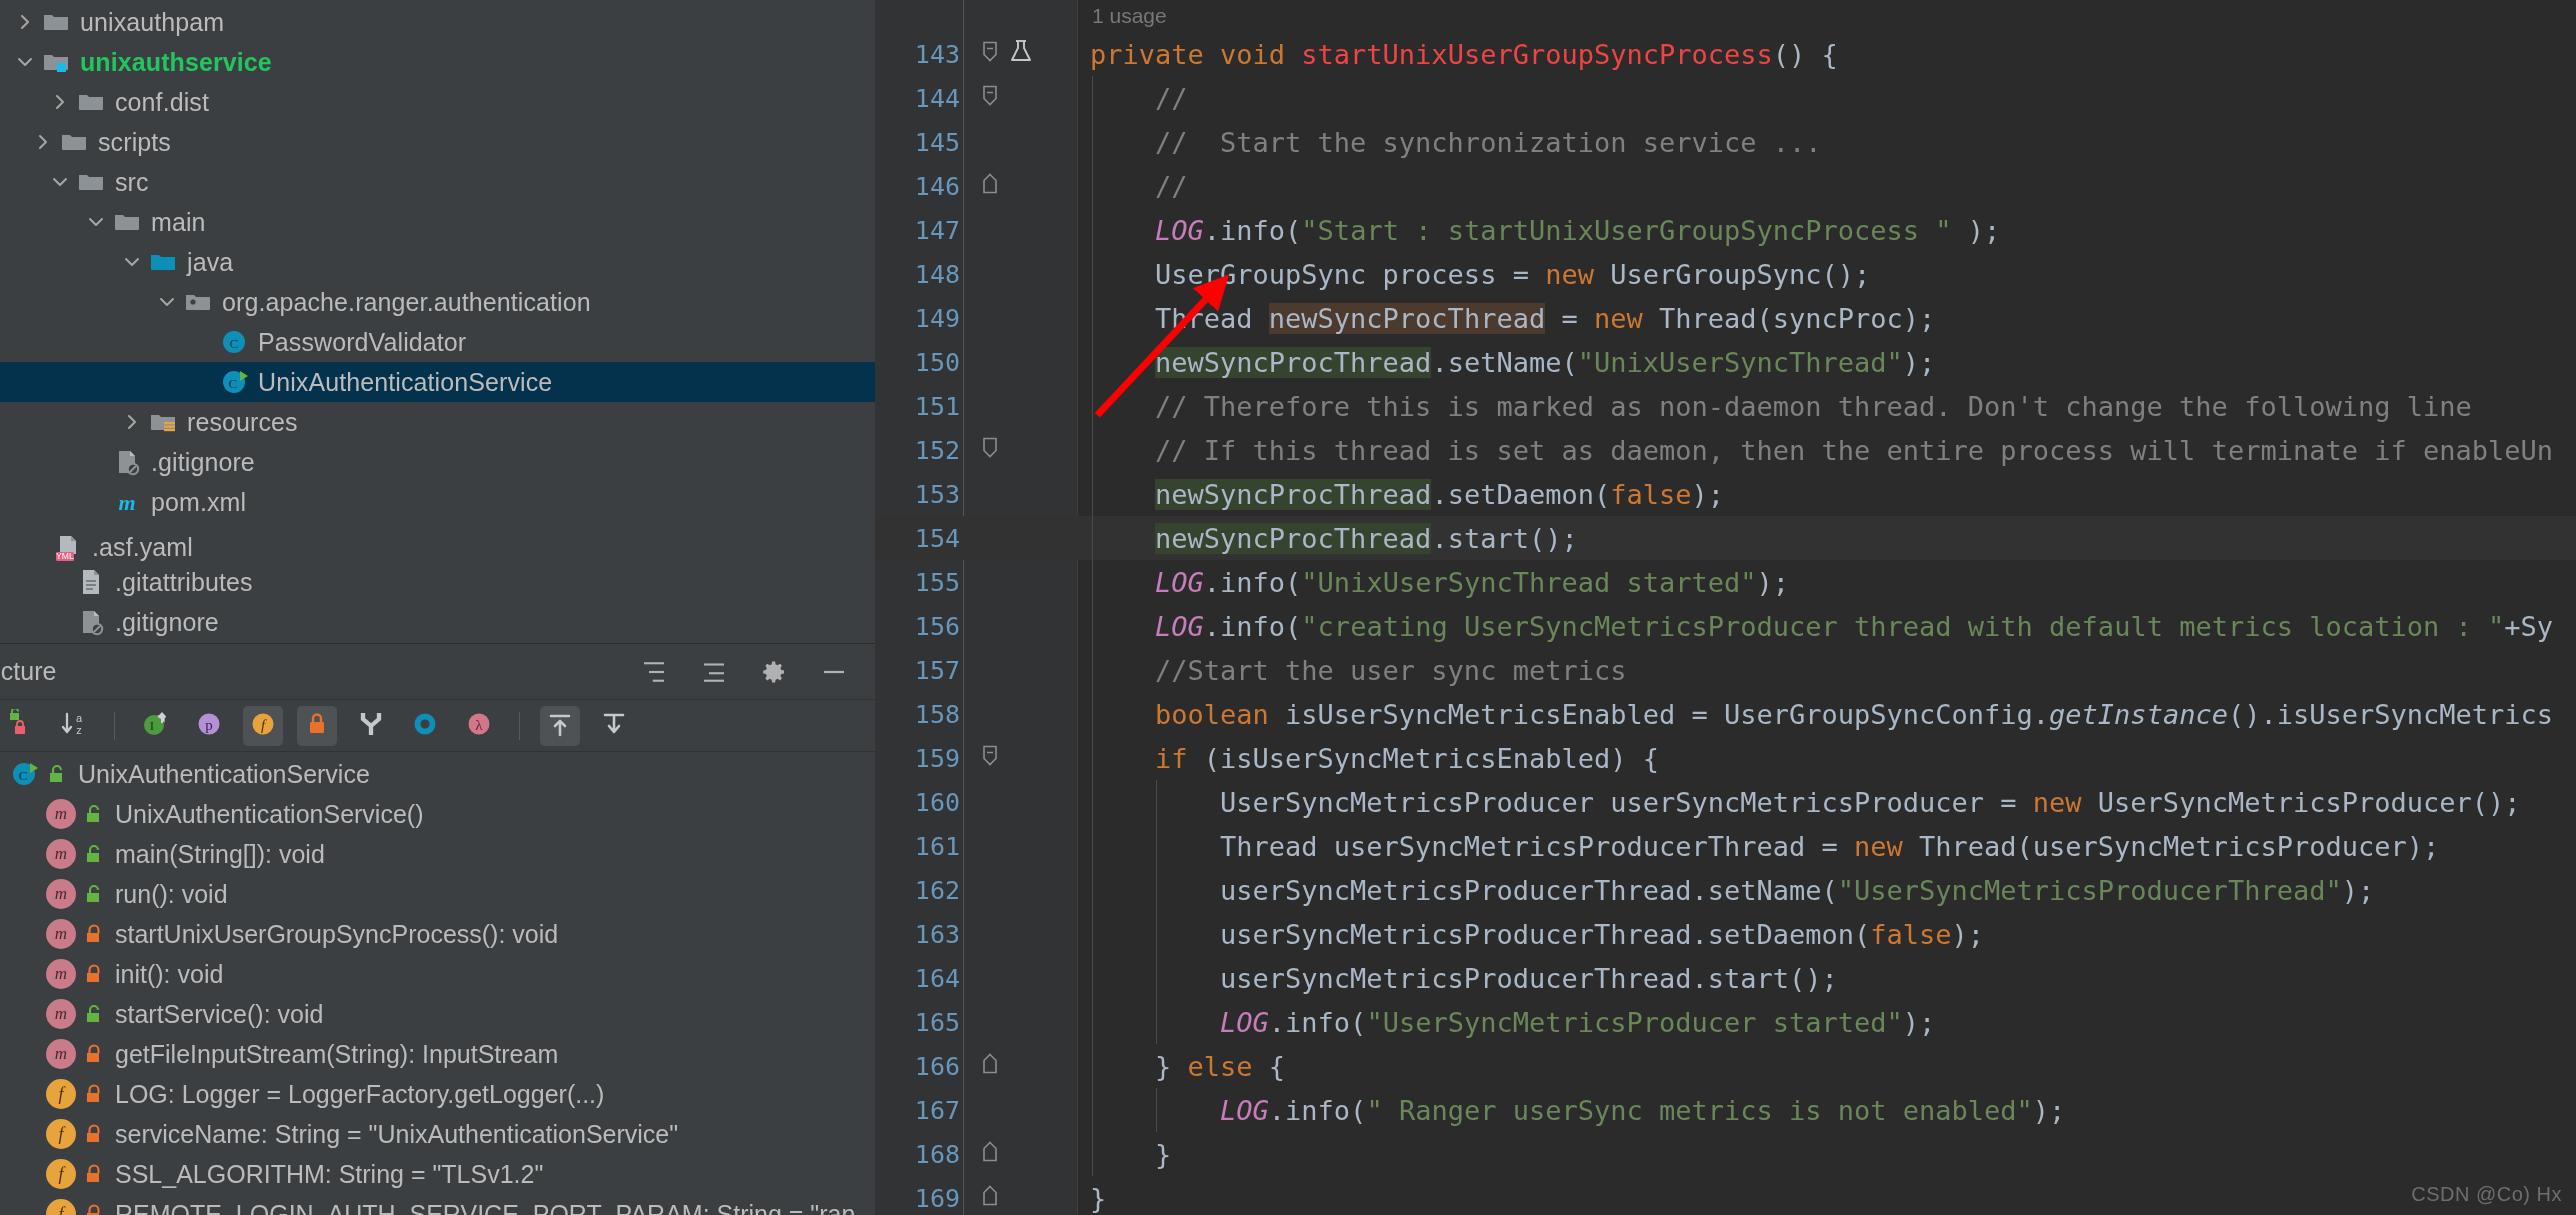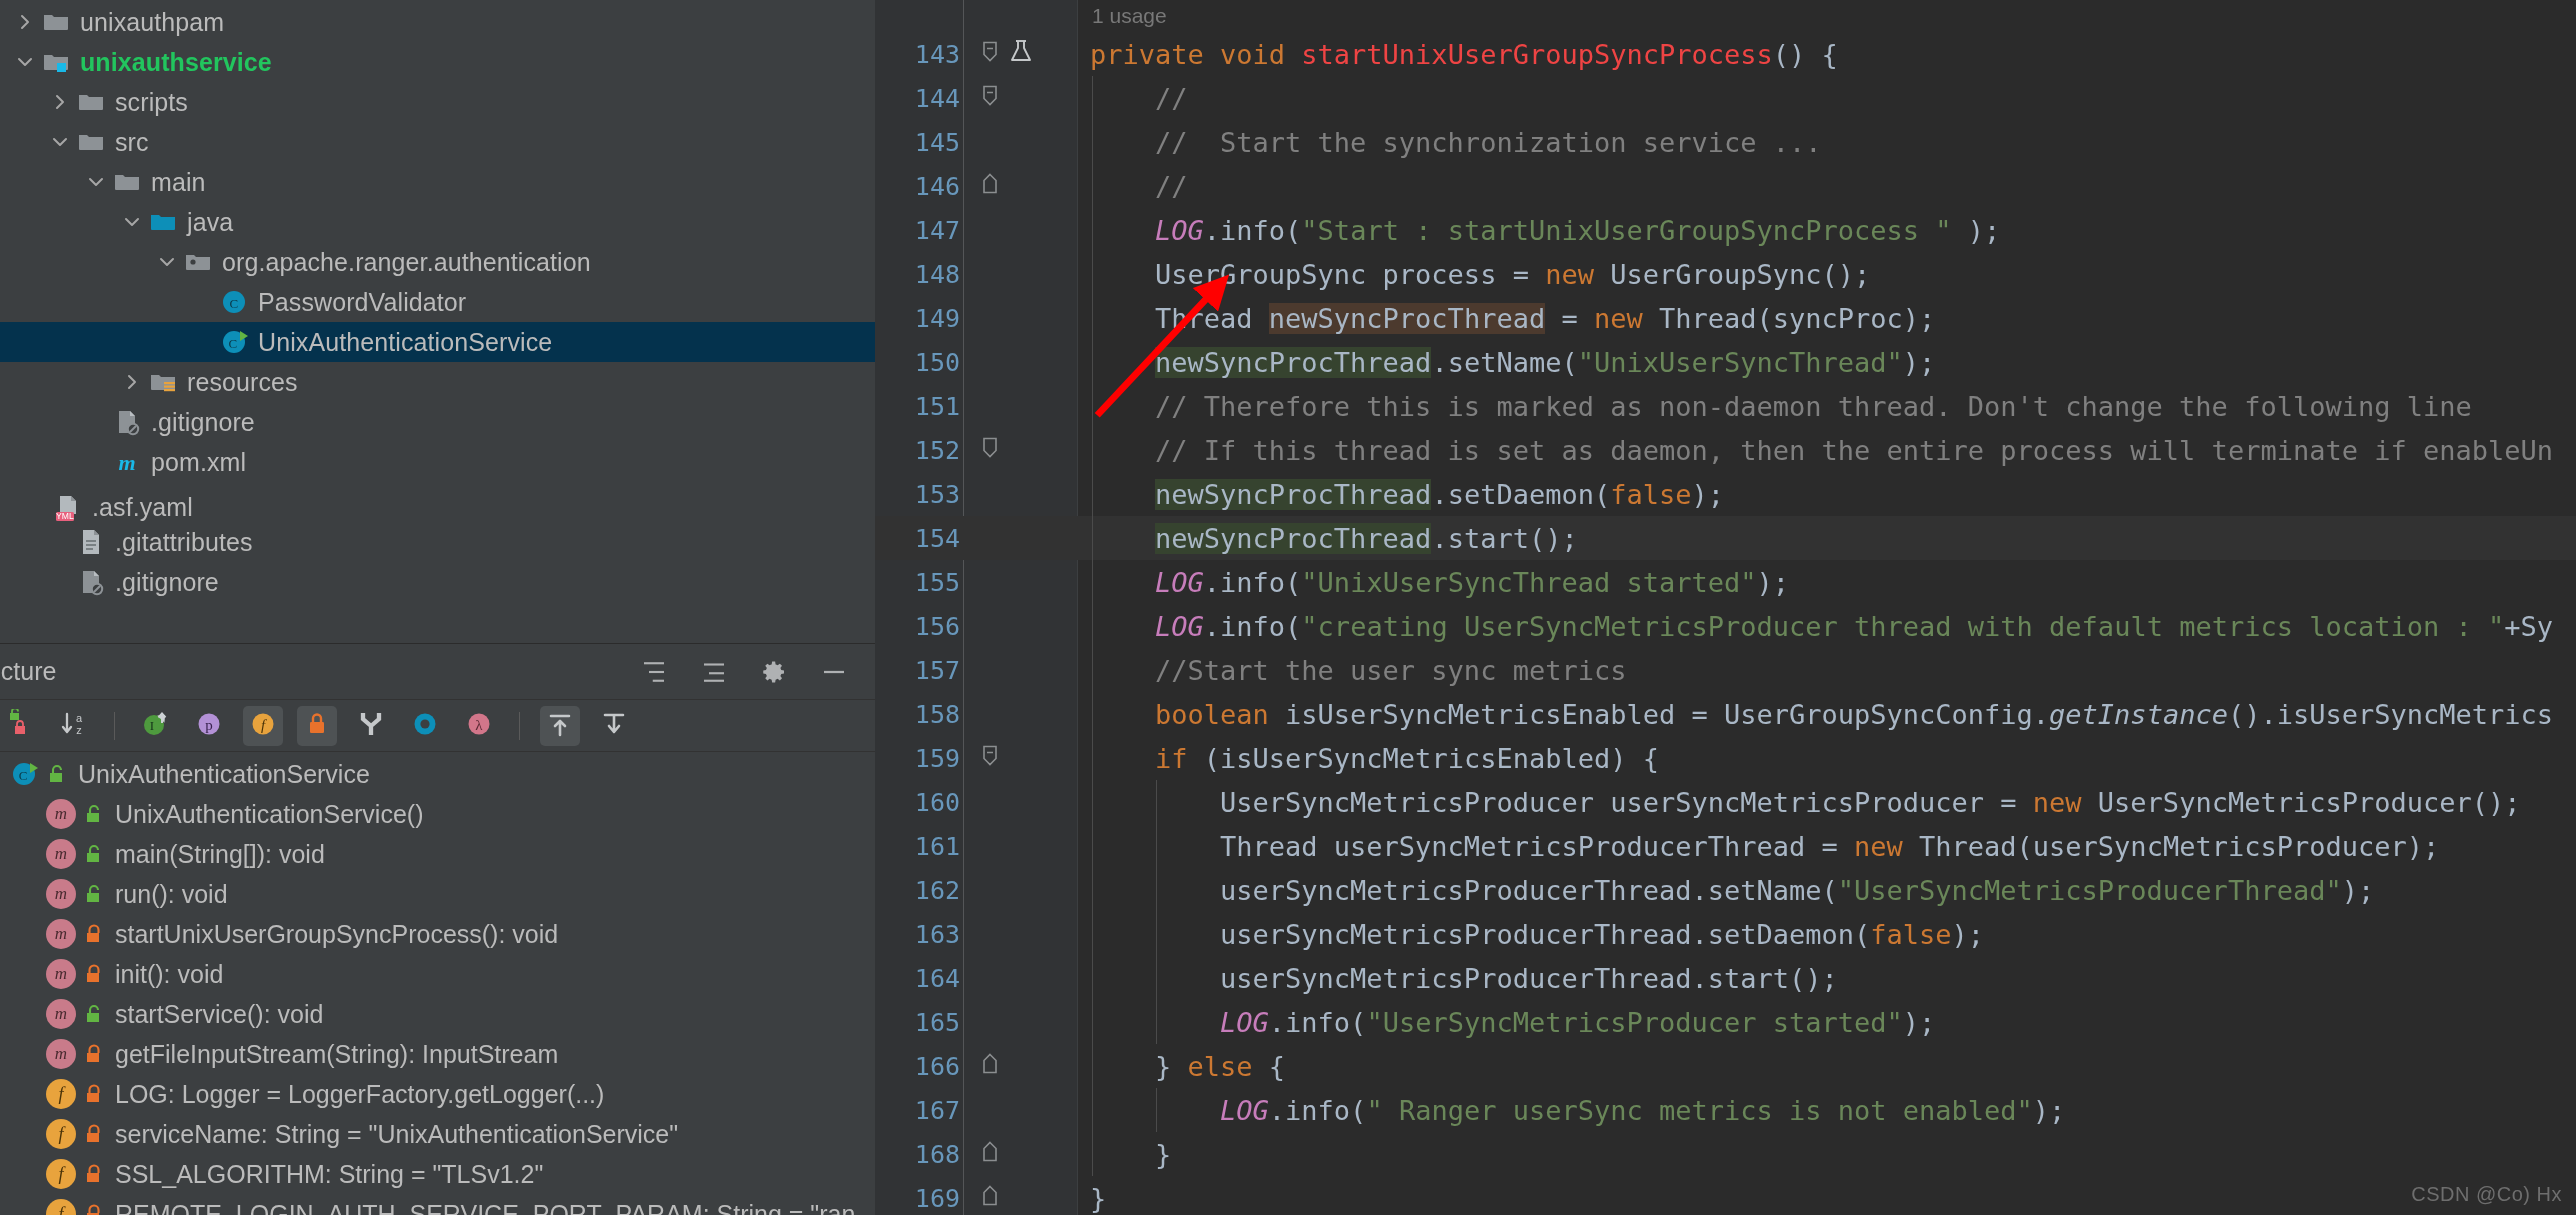--- a/index.html
+++ b/index.html
@@ -260,20 +260,33 @@
           </span>
           <span class="nodeicon">
             <svg width="28" height="28" viewBox="0 0 28 28">
               <path d="M2 7 h8 l2 2 h14 v12 a1 1 0 0 1 -1 1 h-22 a1 1 0 0 1 -1 -1 z" fill="#8d9296"></path>
               <rect x="15" y="15" width="9" height="9" fill="#19b9e8"></rect>
             </svg>
           </span>
           <span class="label">unixauthservice</span>
         </div>
         <div class="tree-row" style="padding-left: 47px;">
+          <span class="twisty">
+            <svg width="20" height="20" viewBox="0 0 20 20">
+              <path d="M7 4 L13 10 L7 16" fill="none" stroke="#a6a6a6" stroke-width="2" stroke-linecap="round" stroke-linejoin="round"></path>
+            </svg>
+          </span>
+          <span class="nodeicon">
+            <svg width="28" height="28" viewBox="0 0 28 28">
+              <path d="M2 7 h8 l2 2 h14 v12 a1 1 0 0 1 -1 1 h-22 a1 1 0 0 1 -1 -1 z" fill="#8d9296"></path>
+            </svg>
+          </span>
+          <span class="label">conf.dist</span>
+        </div>
+        <div class="tree-row" style="padding-left: 30px;">
           <span class="twisty">
             <svg width="20" height="20" viewBox="0 0 20 20">
               <path d="M7 4 L13 10 L7 16" fill="none" stroke="#a6a6a6" stroke-width="2" stroke-linecap="round" stroke-linejoin="round"></path>
             </svg>
           </span>
           <span class="nodeicon">
             <svg width="28" height="28" viewBox="0 0 28 28">
               <path d="M2 7 h8 l2 2 h14 v12 a1 1 0 0 1 -1 1 h-22 a1 1 0 0 1 -1 -1 z" fill="#8d9296"></path>
             </svg>
           </span>

